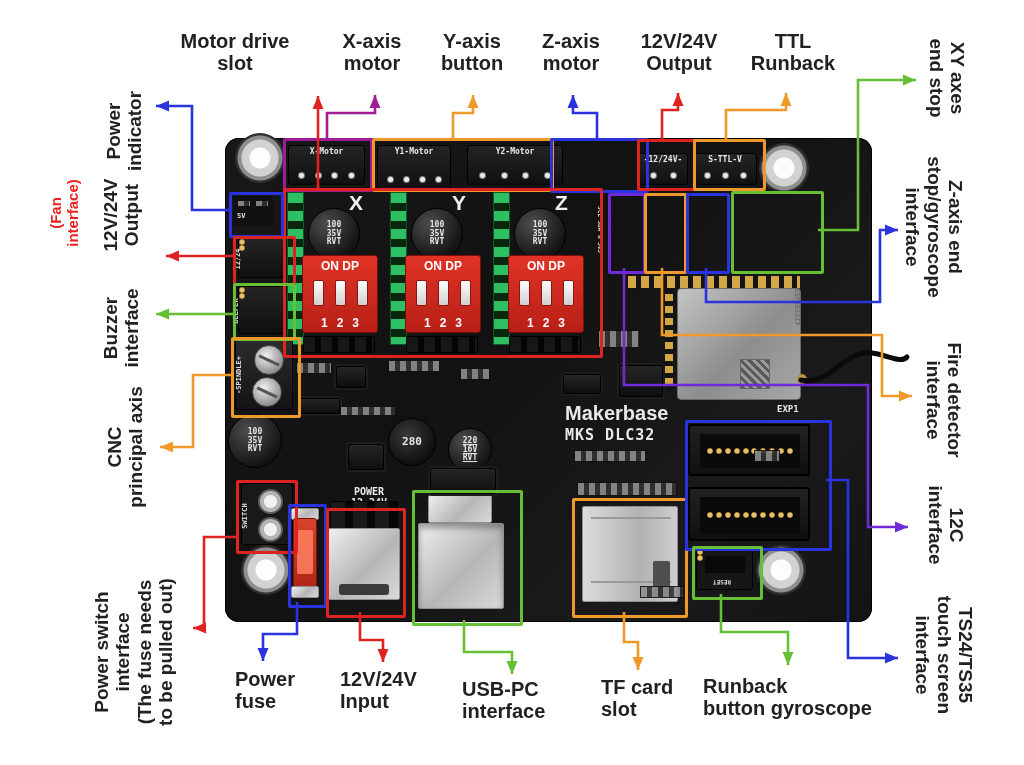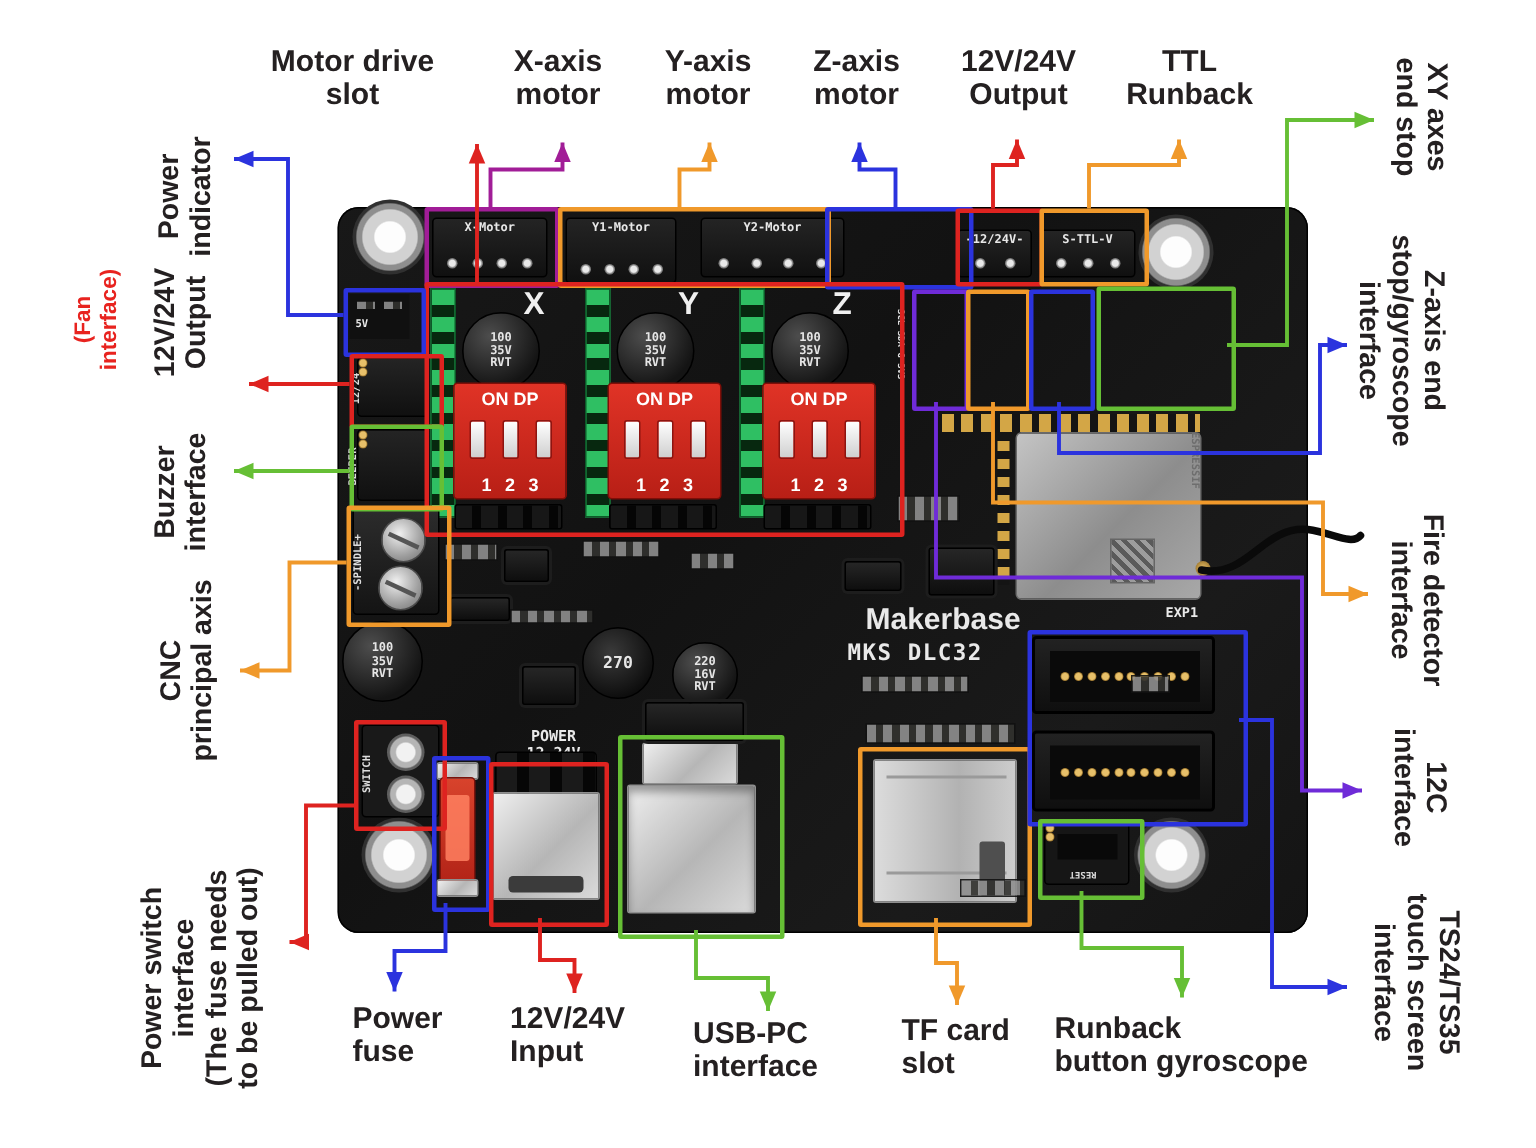--- a/index.html
+++ b/index.html
@@ -52,21 +52,21 @@
   .lbl{position:absolute;font:bold 20px "Liberation Sans",sans-serif;color:#242021;
        line-height:1.12;white-space:pre;}
   .lbl.center{text-align:center;}
   .lbl.rot{text-align:center;}
 </style>
 </head>
 <body>
 
 <div id="stage">
   <div id="board">
-    <div class="silk" style="left:352px;top:264px;font:bold 20px 'Liberation Sans',sans-serif;">Makerbase</div>
+    <div class="silk" style="left:340px;top:264px;font:bold 20px 'Liberation Sans',sans-serif;">Makerbase</div>
     <div class="silk" style="left:340px;top:288px;font:bold 15px 'DejaVu Sans Mono',monospace;letter-spacing:1px;">MKS DLC32</div>
     <div class="silk" style="left:112px;top:348px;font:bold 10px 'DejaVu Sans Mono',monospace;text-align:center;width:64px;">POWER
 12-24V</div>
     <div class="silk" style="left:552px;top:266px;font:bold 9px 'DejaVu Sans Mono',monospace;">EXP1</div>
   <div class="hole" style="left:10px;top:-5px;width:50px;height:50px;"></div>
       <div class="hole" style="left:534px;top:5px;width:50px;height:50px;"></div>
       <div class="hole" style="left:16px;top:407px;width:50px;height:50px;"></div>
       <div class="hole" style="left:531px;top:407px;width:50px;height:50px;"></div>
       <div class="conn" style="left:63px;top:7px;width:77px;height:40px;">
         <div class="cl">X-Motor</div>
@@ -199,22 +199,22 @@
         <div class="gpin" style="left:36px;top:18px;position:absolute;"></div>
       </div>
       <div style="left:10px;top:200px;width:58px;height:72px;background:linear-gradient(180deg,#2c2c2c,#141414);border:1px solid #000;border-radius:3px;">
         <div class="screw" style="left:18px;top:6px;width:30px;height:30px;"></div>
         <div class="screw" style="left:16px;top:38px;width:30px;height:30px;"></div>
         <div class="vtext" style="left:-16px;top:32px;transform:rotate(-90deg);">-SPINDLE+</div>
       </div>
       <div class="cap" style="left:3px;top:276px;width:54px;height:54px;">100
 35V
 RVT</div>
-      <div class="cap" style="left:163px;top:280px;width:48px;height:48px;background:radial-gradient(circle at 40% 35%,#3a3a3a,#0d0d0d 75%);font-size:11px;">270</div>
-      <div class="cap" style="left:223px;top:290px;width:44px;height:44px;">220
+      <div class="cap" style="left:163px;top:280px;width:48px;height:48px;background:radial-gradient(circle at 40% 35%,#3a3a3a,#0d0d0d 75%);font-size:11px;">280</div>
+      <div class="cap" style="left:223px;top:290px;width:44px;height:44px;text-decoration:underline;">220
 16V
 RVT</div>
       <div style="left:16px;top:345px;width:52px;height:62px;background:#191919;border:1px solid #000;border-radius:3px;">
         <div style="left:16px;top:5px;width:25px;height:25px;border-radius:50%;background:radial-gradient(circle,#f2f2f2 0 6px,#b5b5b5 7px 10px,#5e5e5e 11px);"></div>
         <div style="left:16px;top:33px;width:25px;height:25px;border-radius:50%;background:radial-gradient(circle,#f2f2f2 0 6px,#b5b5b5 7px 10px,#5e5e5e 11px);"></div>
         <div class="vtext" style="left:-10px;top:28px;transform:rotate(-90deg);">SWITCH</div>
       </div>
       <div class="metal" style="left:66px;top:370px;width:28px;height:12px;"></div>
       <div style="left:68px;top:380px;width:24px;height:72px;background:linear-gradient(180deg,#d8432c,#b22317);border:1px solid #7a130c;border-radius:3px;"></div>
       <div style="left:72px;top:392px;width:16px;height:44px;background:rgba(255,128,96,.85);border-radius:2px;"></div>
@@ -319,21 +319,21 @@
       <polygon points="638,670 632.5,657 643.5,657" fill="#f0992b"></polygon>
       <polyline points="721,594 721,632 788,632 788,665" fill="none" stroke="#66bf35" stroke-width="2.6"></polyline>
       <polygon points="788,665 782.5,652 793.5,652" fill="#66bf35"></polygon>
     </svg>
   <div id="labels">
       <div class="lbl center" style="left: 235px; top: 30px; transform: translateX(-50%); color: rgb(36, 32, 33);">Motor drive
 slot</div>
       <div class="lbl center" style="left: 372px; top: 30px; transform: translateX(-50%); color: rgb(36, 32, 33);">X-axis
 motor</div>
       <div class="lbl center" style="left: 472px; top: 30px; transform: translateX(-50%); color: rgb(36, 32, 33);">Y-axis
-motor</div>
+button</div>
       <div class="lbl center" style="left: 571px; top: 30px; transform: translateX(-50%); color: rgb(36, 32, 33);">Z-axis
 motor</div>
       <div class="lbl center" style="left: 679px; top: 30px; transform: translateX(-50%); color: rgb(36, 32, 33);">12V/24V
 Output</div>
       <div class="lbl center" style="left: 793px; top: 30px; transform: translateX(-50%); color: rgb(36, 32, 33);">TTL
 Runback</div>
       <div class="lbl rot" style="left: 947px; top: 78px; font-size: 19px; transform: translate(-50%, -50%) rotate(90deg); color: rgb(36, 32, 33);">XY axes
 end stop</div>
       <div class="lbl rot" style="left: 934px; top: 227px; font-size: 19px; transform: translate(-50%, -50%) rotate(90deg); color: rgb(36, 32, 33);">Z-axis end
 stop/gyroscope

